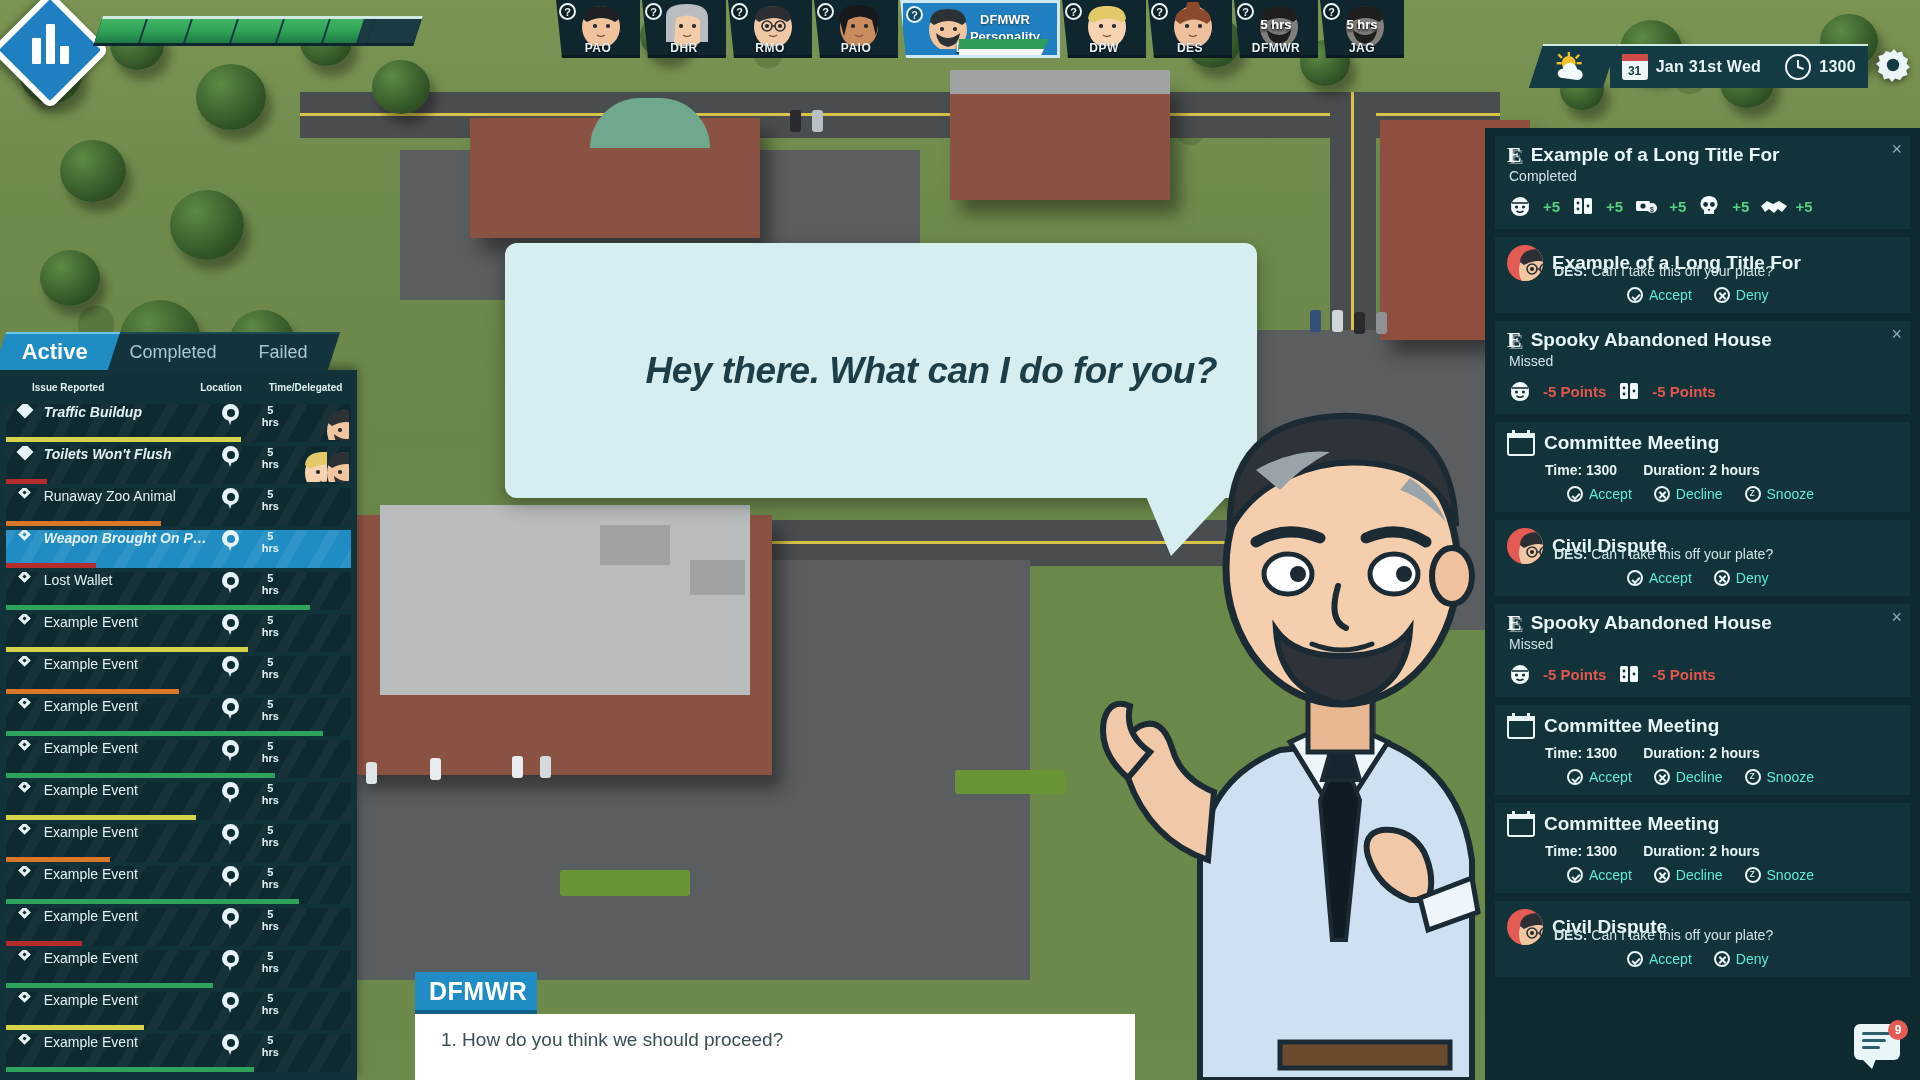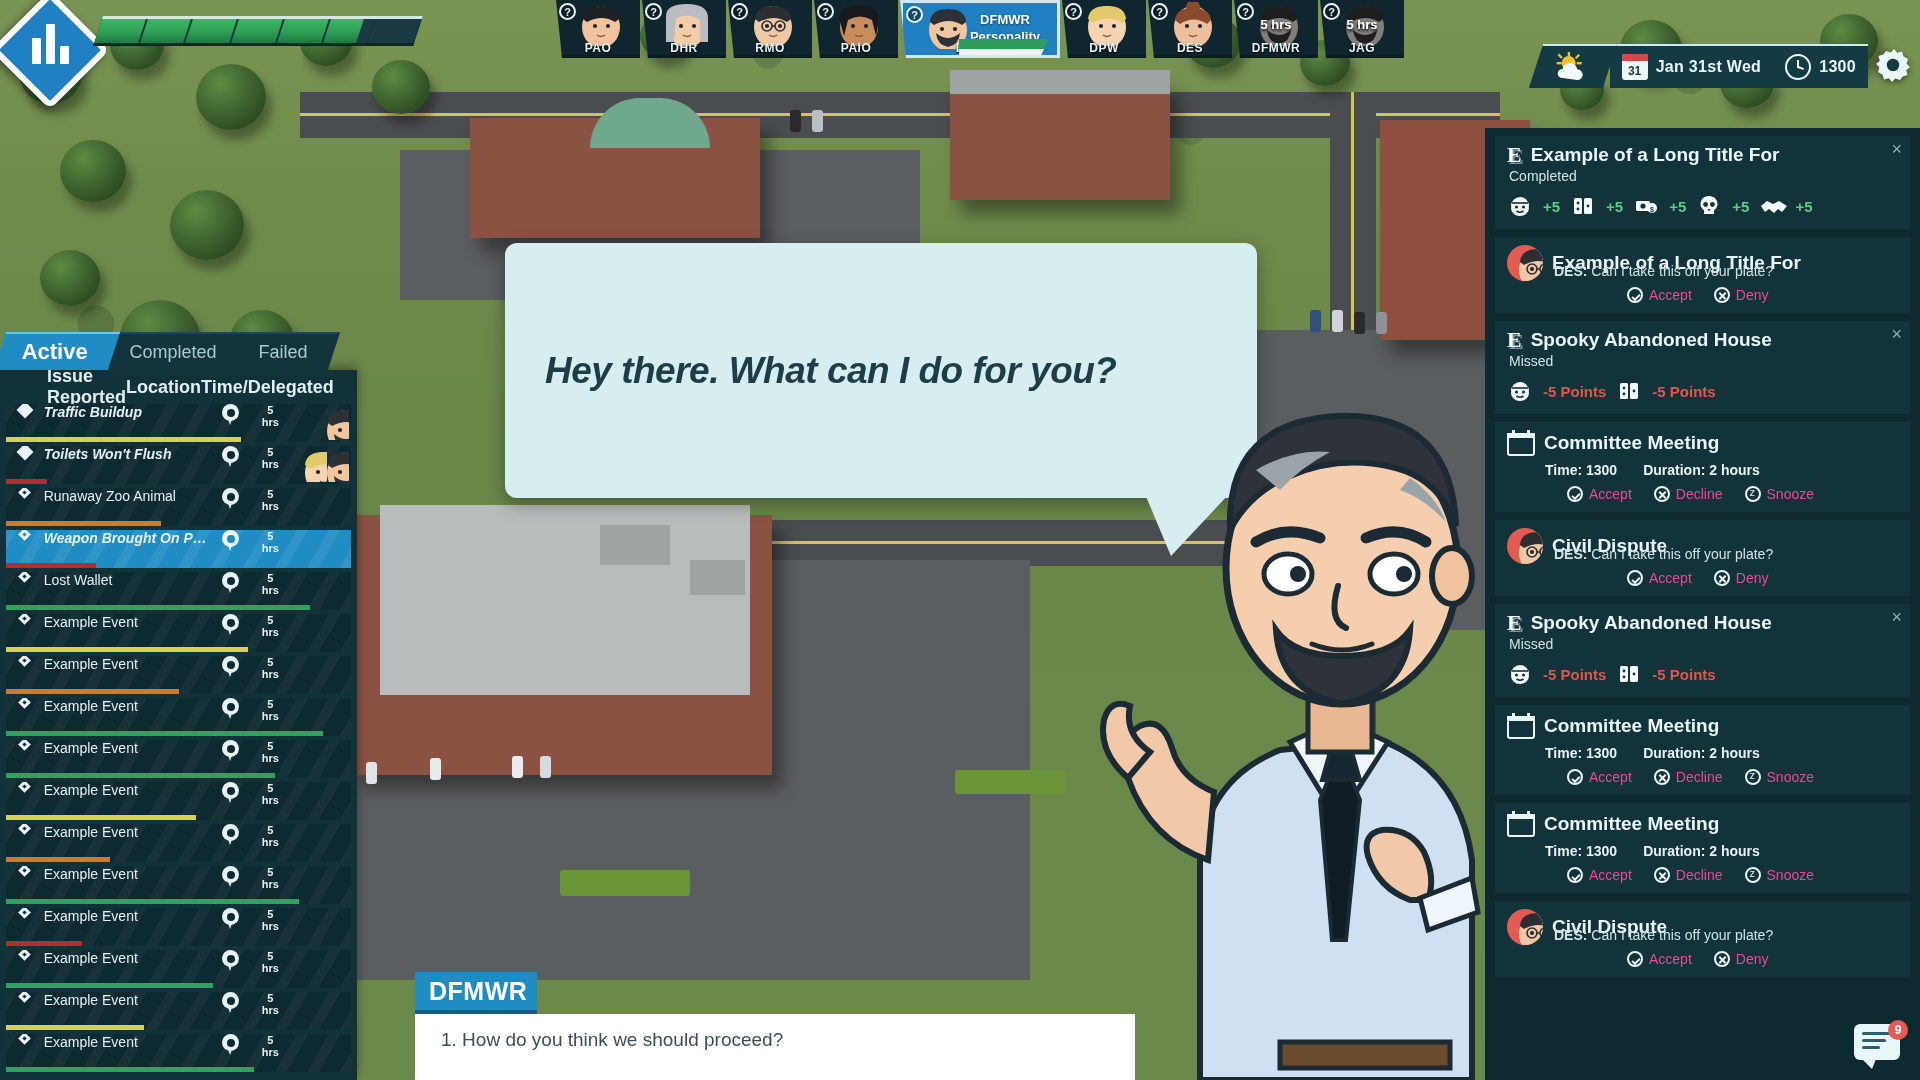--- a/index.html
+++ b/index.html
@@ -108,21 +108,21 @@
   #tasks { position:absolute; left:0; top:370px; width:357px; bottom:0;
     background:#12323a; box-shadow:0 -3px 10px rgba(0,0,0,.4); }
   #tasktabs { position:absolute; left:0; top:-38px; height:38px; display:flex; }
   .ttab { height:38px; padding:0 26px 0 22px; display:flex; align-items:center;
     transform:skewX(-18deg); margin-right:-6px; color:#a9c9cf; font-size:18px;
     background:#13343c; border-top:2px solid #1d4a52; }
   .ttab span { transform:skewX(18deg); }
   .ttab.active { background:#1f8cc4; color:#ffffff; font-weight:bold; font-size:22px;
     border-top:2px solid #6cc5ea; z-index:3; }
   #taskhead { display:flex; align-items:center; height:34px; color:#dff0f2;
-    font-size:18px; font-weight:bold; padding:0 25px; }
+    font-size:10px; font-weight:bold; padding:0 10px; }
   #taskhead .c1 { width:168px; padding-left:22px; }
   #taskhead .c2 { width:86px; text-align:center; }
   #taskhead .c3 { flex:1; text-align:center; }
   #tasklist { position:absolute; left:0; right:0; top:34px; bottom:0; overflow:hidden; padding:0 6px; }
   .task { position:relative; height:38px; margin-bottom:4px; background:#0e2a31;
     display:flex; overflow:hidden;
     background-image:repeating-linear-gradient(-60deg, rgba(255,255,255,.035) 0 10px, transparent 10px 28px); }
   .task.sel { background:#1f8cc4;
     background-image:repeating-linear-gradient(-60deg, rgba(255,255,255,.07) 0 10px, transparent 10px 28px); }
   .task .dia { width:22px; margin-left:8px; display:flex; justify-content:center; }
@@ -164,32 +164,32 @@
     text-shadow:2px 2px 0 #7f9399; font-family:"Liberation Serif", serif; }
   .avatar { width:36px; height:36px; border-radius:50%; position:relative; overflow:hidden; flex:0 0 36px; }
   .avatar.red { background:#e35b52; }
   .cal-ico { width:28px; height:26px; position:relative; flex:0 0 28px; }
   .cal-ico .body { position:absolute; inset:3px 0 0 0; border:2px solid #eaf5f6; border-radius:3px; }
   .cal-ico .top { position:absolute; left:0; right:0; top:3px; height:5px; background:#eaf5f6; }
   .cal-ico .p1,.cal-ico .p2 { position:absolute; top:0; width:3px; height:6px; background:#eaf5f6; }
   .cal-ico .p1 { left:5px; } .cal-ico .p2 { right:5px; }
   .meta { display:flex; gap:26px; margin-top:6px; color:#e6f3f5; font-size:14px; font-weight:bold; padding-left:38px; }
   .acts { display:flex; gap:22px; margin-top:8px; padding-left:38px; }
-  .act { display:flex; align-items:center; gap:6px; color:#ec4899; font-size:14px; cursor:pointer; }
+  .act { display:flex; align-items:center; gap:6px; color:#5eead4; font-size:14px; cursor:pointer; }
   .act .ring { width:16px; height:16px; border-radius:50%; border:2px solid #e9f5f7; position:relative; }
   .act .ring.check::after { content:""; position:absolute; left:3px; top:5px; width:6px; height:3px;
     border-left:2px solid #e9f5f7; border-bottom:2px solid #e9f5f7; transform:rotate(-45deg); }
   .act .ring.x::after, .act .ring.x::before { content:""; position:absolute; left:2px; top:6px; width:9px; height:2px; background:#e9f5f7; }
   .act .ring.x::after { transform:rotate(45deg);} .act .ring.x::before { transform:rotate(-45deg); }
   .act .ring.z::after { content:"z"; position:absolute; left:3px; top:-2px; font-size:11px; color:#e9f5f7; }
 
   
   #bubble { position:absolute; left:505px; top:243px; width:752px; height:255px;
     background:#d7eef1; border-radius:12px; box-shadow:0 6px 18px rgba(0,0,0,.35);
-    display:flex; align-items:center; justify-content:flex-start; padding:0 40px; }
+    display:flex; align-items:center; justify-content:flex-end; padding:0 40px; }
   #bubble .txt { font-size:37px; font-weight:bold; font-style:italic; color:#1d3e47;
     text-align:center; letter-spacing:-.5px; }
   #bubble .tail { position:absolute; right:28px; bottom:-58px; width:0; height:0;
     border-left:26px solid transparent; border-right:58px solid transparent; border-top:62px solid #d7eef1; }
 
   
   #npc { position:absolute; right:370px; bottom:0; width:470px; height:780px; }
 
   
   #dialogue { position:absolute; left:415px; bottom:0; width:720px; }

